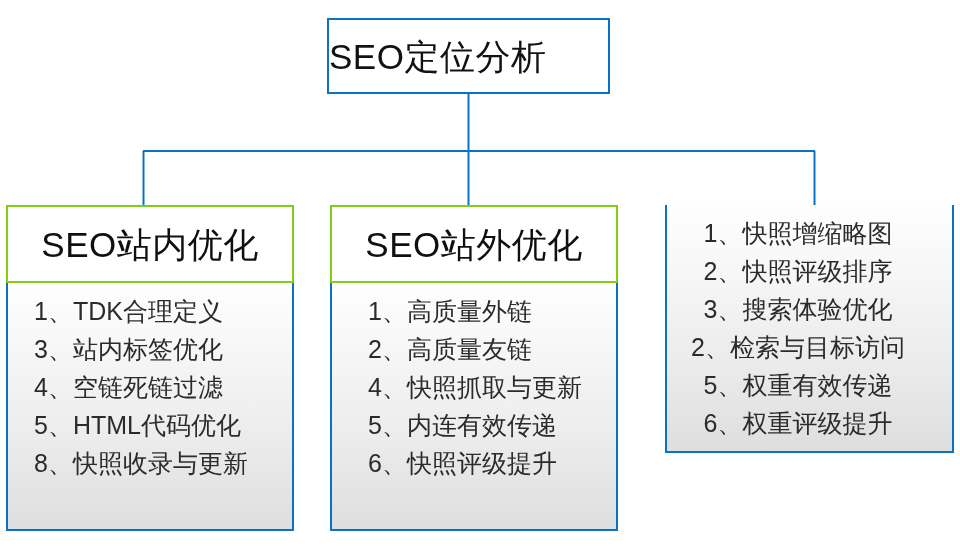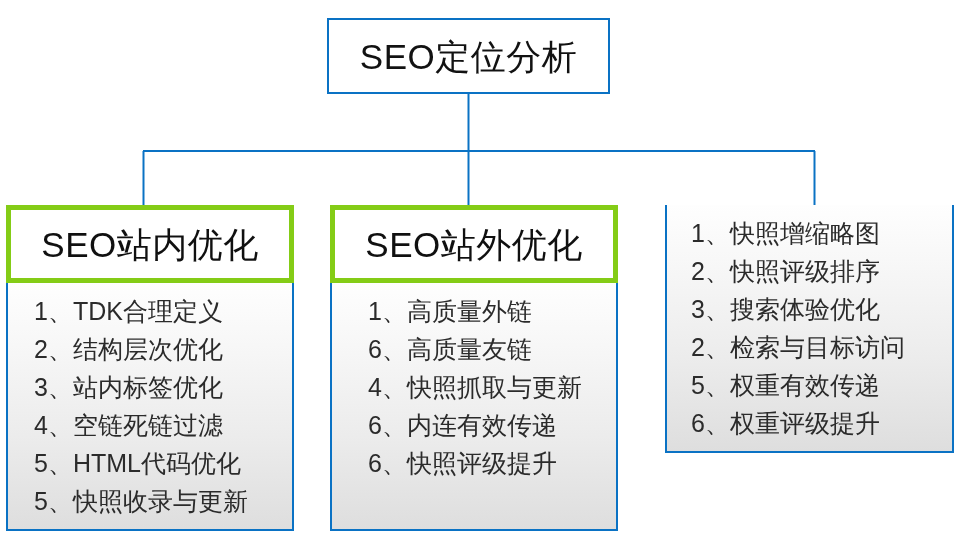--- a/index.html
+++ b/index.html
@@ -34,38 +34,37 @@
     position: absolute;
     left: 327px;
     top: 18px;
     width: 283px;
     height: 76px;
     box-sizing: border-box;
     border: 2px solid #0a72c4;
     background: #ffffff;
     display: flex;
     align-items: center;
-    justify-content: center;
   }
   .root-node .root-label {
     font-size: 35px;
     color: #121212;
     letter-spacing: 0.5px;
     line-height: 1;
     white-space: nowrap;
   }
 
   
   .branch {
     position: absolute;
     top: 205px;
   }
   .branch-header {
     box-sizing: border-box;
-    border: 5px solid #84cc16;
+    border: 2px solid #84cc16;
     background: #ffffff;
     height: 78px;
     display: flex;
     align-items: center;
     justify-content: center;
   }
   .branch-header .header-label {
     font-size: 35px;
     color: #101010;
     letter-spacing: 0.5px;
@@ -94,21 +93,21 @@
     color: #2b2b2b;
     white-space: nowrap;
   }
 
   
   #branch-0 { left: 6px;   width: 288px; }
   #branch-1 { left: 330px; width: 288px; }
   #branch-2 { left: 665px; width: 289px; }
 
   #branch-1 .branch-list { padding-left: 36px; }
-  #branch-2 .branch-list { padding-left: 24px; }
+  #branch-2 .branch-list { padding-left: 24px; text-align: center; }
 </style>
 </head>
 <body>
 
 <div id="canvas">
 
   <svg id="connectors" viewBox="0 0 960 550" width="960" height="550" aria-hidden="true">
 
     <line x1="468.5" y1="94" x2="468.5" y2="151" stroke="#0a72c4" stroke-width="2"></line>
 
@@ -123,39 +122,38 @@
     <span class="root-label">SEO定位分析</span>
   </div>
 
   <div class="branch" id="branch-0">
     <div class="branch-header">
       <span class="header-label">SEO站内优化</span>
     </div>
     <div class="branch-body">
       <ul class="branch-list">
         <li>1、TDK合理定义</li>
-        <li>2、结构层次优化</li>
         <li>3、站内标签优化</li>
         <li>4、空链死链过滤</li>
         <li>5、HTML代码优化</li>
-        <li>5、快照收录与更新</li>
+        <li>8、快照收录与更新</li>
       </ul>
     </div>
   </div>
 
   <div class="branch" id="branch-1">
     <div class="branch-header">
       <span class="header-label">SEO站外优化</span>
     </div>
     <div class="branch-body">
       <ul class="branch-list">
         <li>1、高质量外链</li>
-        <li>6、高质量友链</li>
+        <li>2、高质量友链</li>
         <li>4、快照抓取与更新</li>
-        <li>6、内连有效传递</li>
+        <li>5、内连有效传递</li>
         <li>6、快照评级提升</li>
       </ul>
     </div>
   </div>
 
   <div class="branch" id="branch-2">
     <div class="branch-body">
       <ul class="branch-list">
         <li>1、快照增缩略图</li>
         <li>2、快照评级排序</li>

